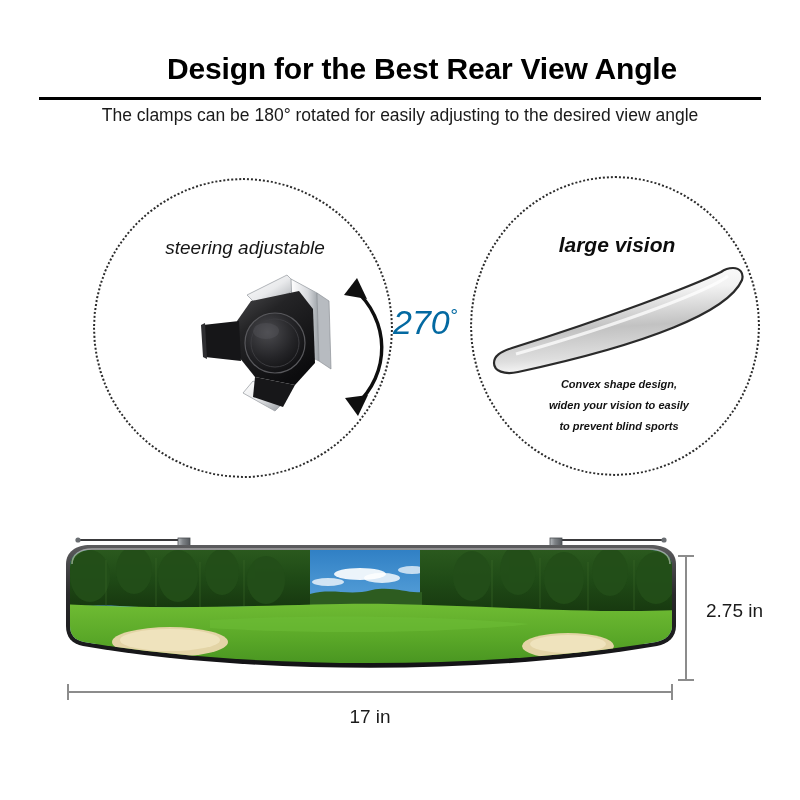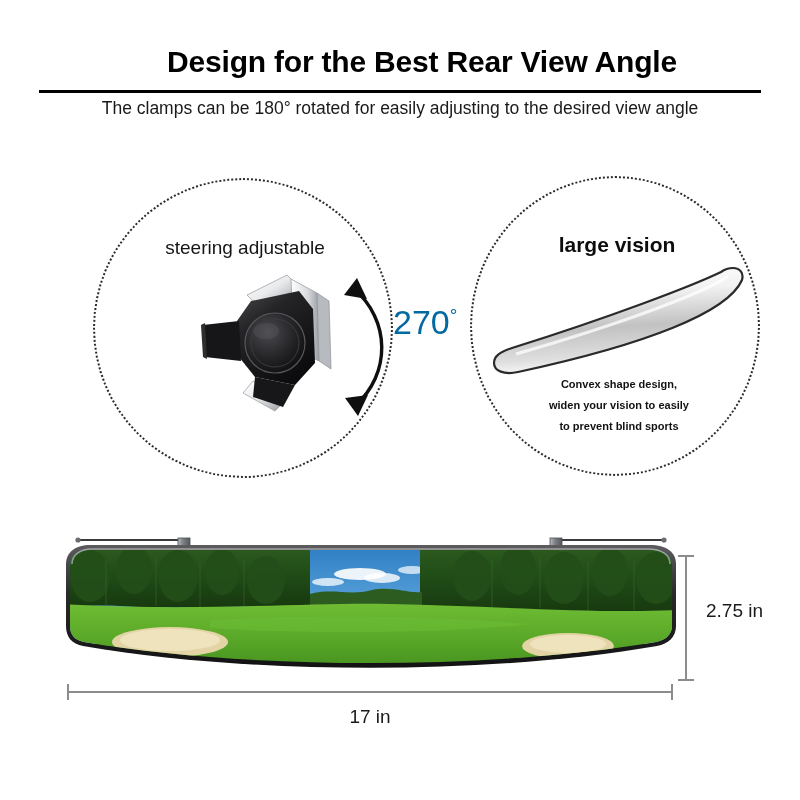--- a/index.html
+++ b/index.html
@@ -23,21 +23,21 @@
     top: 44px;
     width: 800px;
     text-align: center;
   }
   #page-title {
     font-size: 30px;
     font-weight: bold;
     letter-spacing: -0.2px;
     color: #000000;
     line-height: 36px;
-    margin: 0;
+    margin: 7px;
     padding-left: 44px;
   }
   #title-divider {
     width: 722px;
     height: 3px;
     background: #000000;
     margin: 10px auto 0 auto;
   }
   #page-subtitle {
     font-size: 17.5px;
@@ -53,20 +53,21 @@
     left: 0;
     top: 168px;
     width: 800px;
     height: 320px;
   }
   .feature-circle {
     position: absolute;
     border: 2px dotted #2b2b2b;
     border-radius: 50%;
     box-sizing: border-box;
+    font-style: italic;
   }
   #feature-circle-steering {
     left: 93px;
     top: 10px;
     width: 300px;
     height: 300px;
   }
   #feature-circle-vision {
     left: 470px;
     top: 8px;

